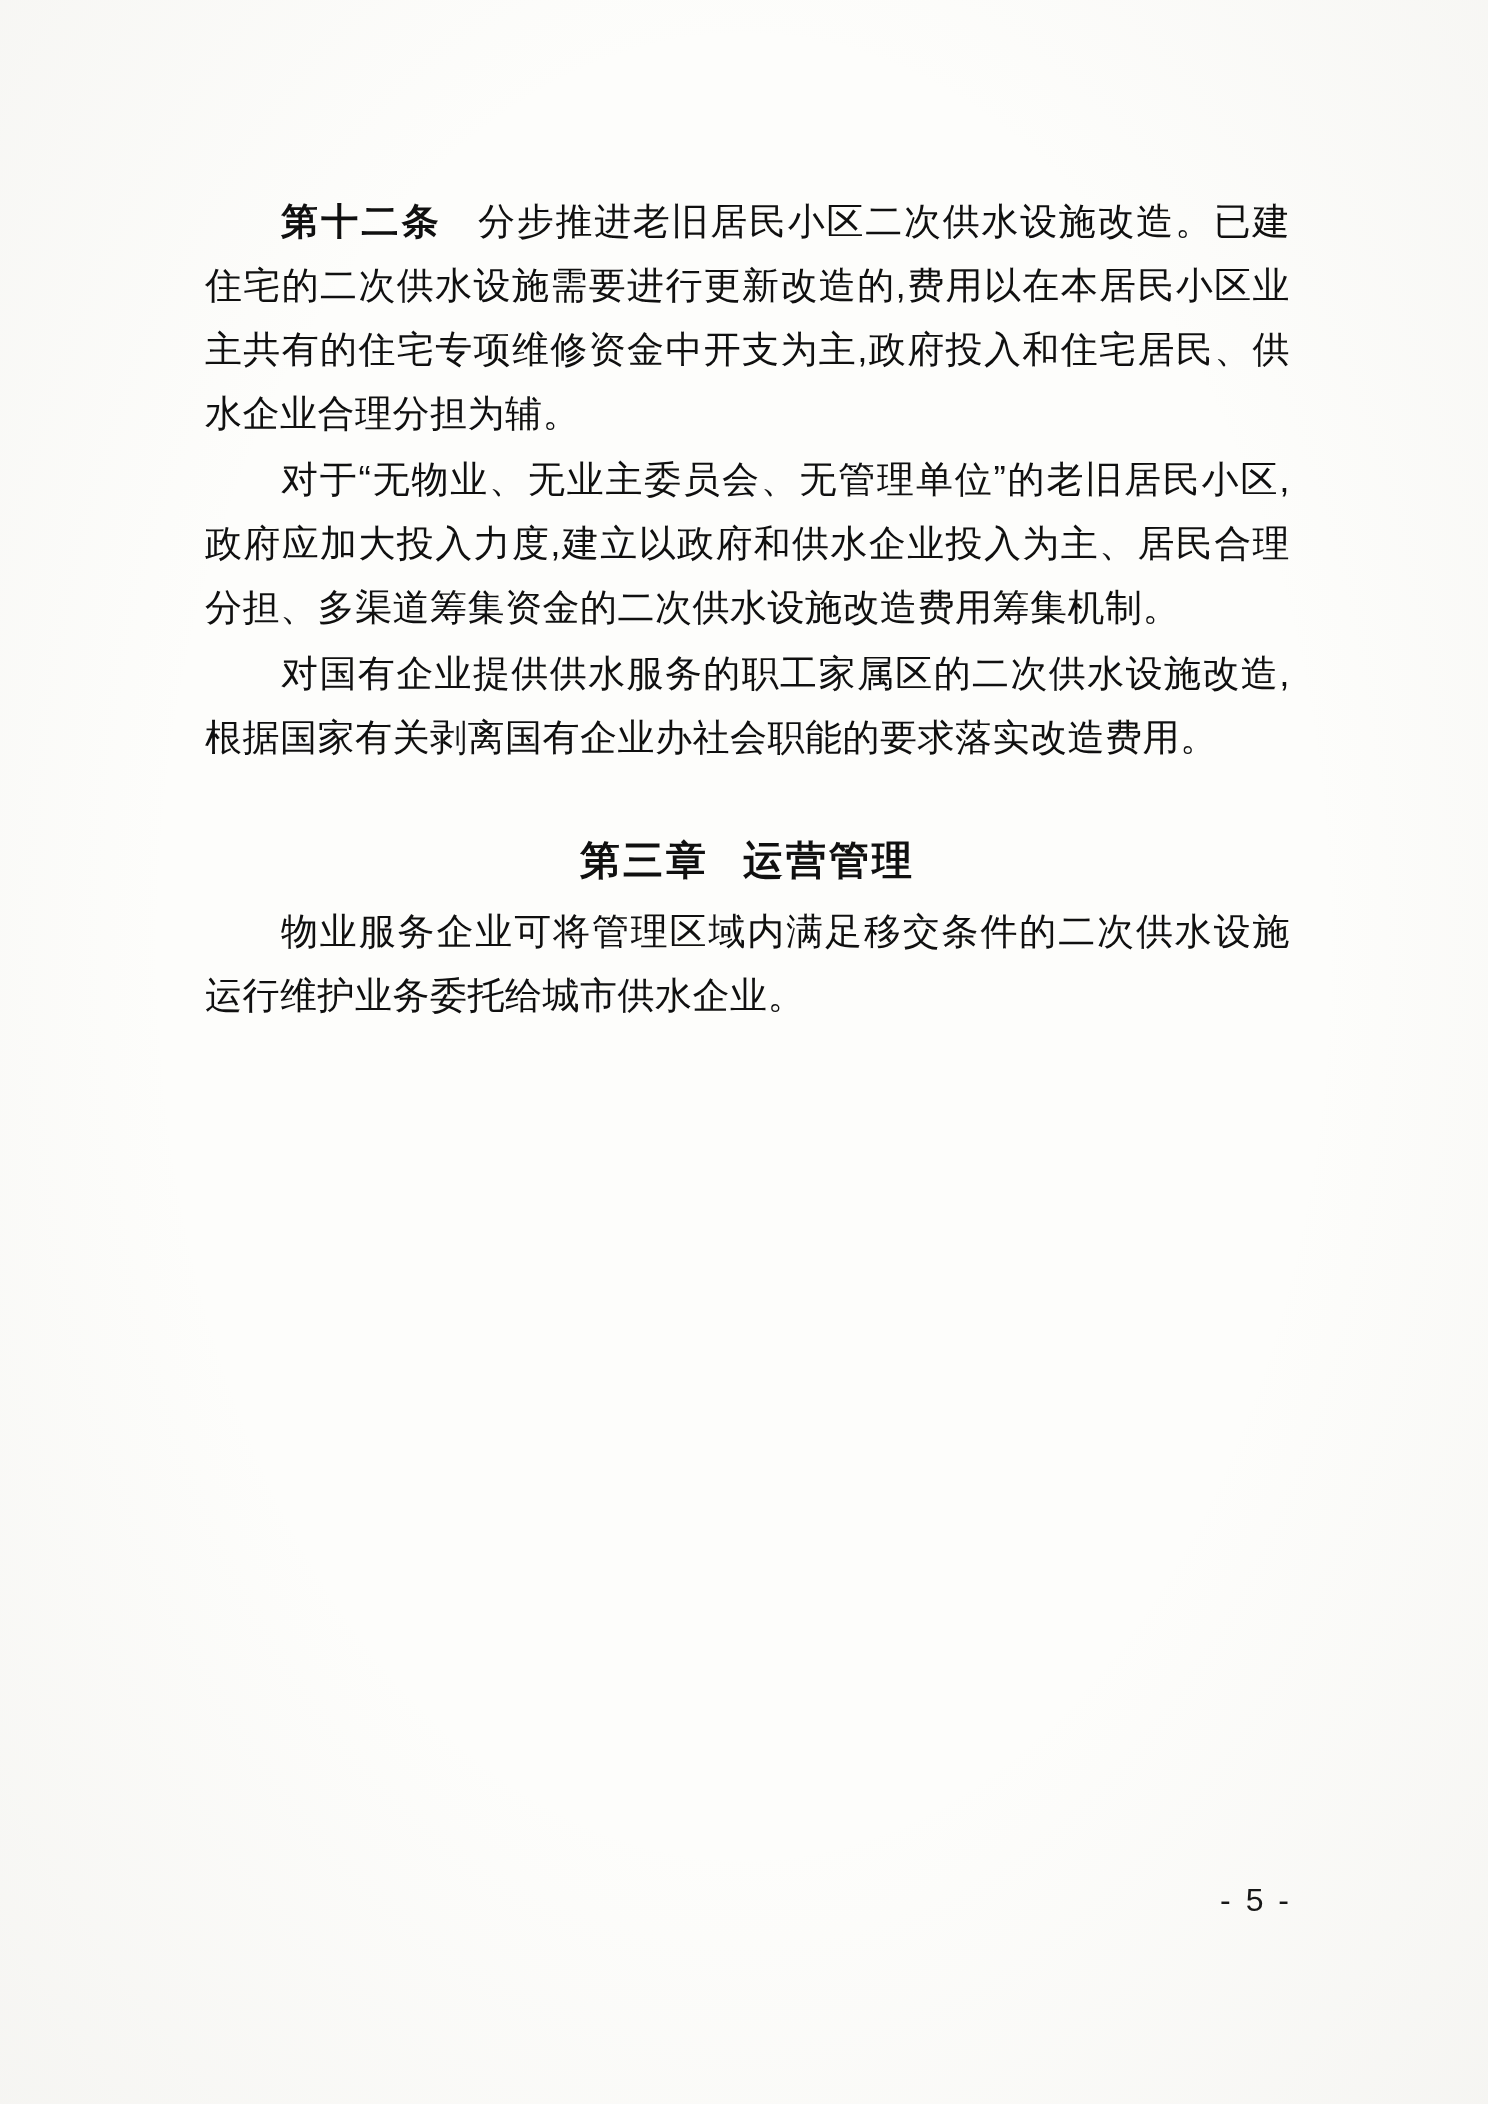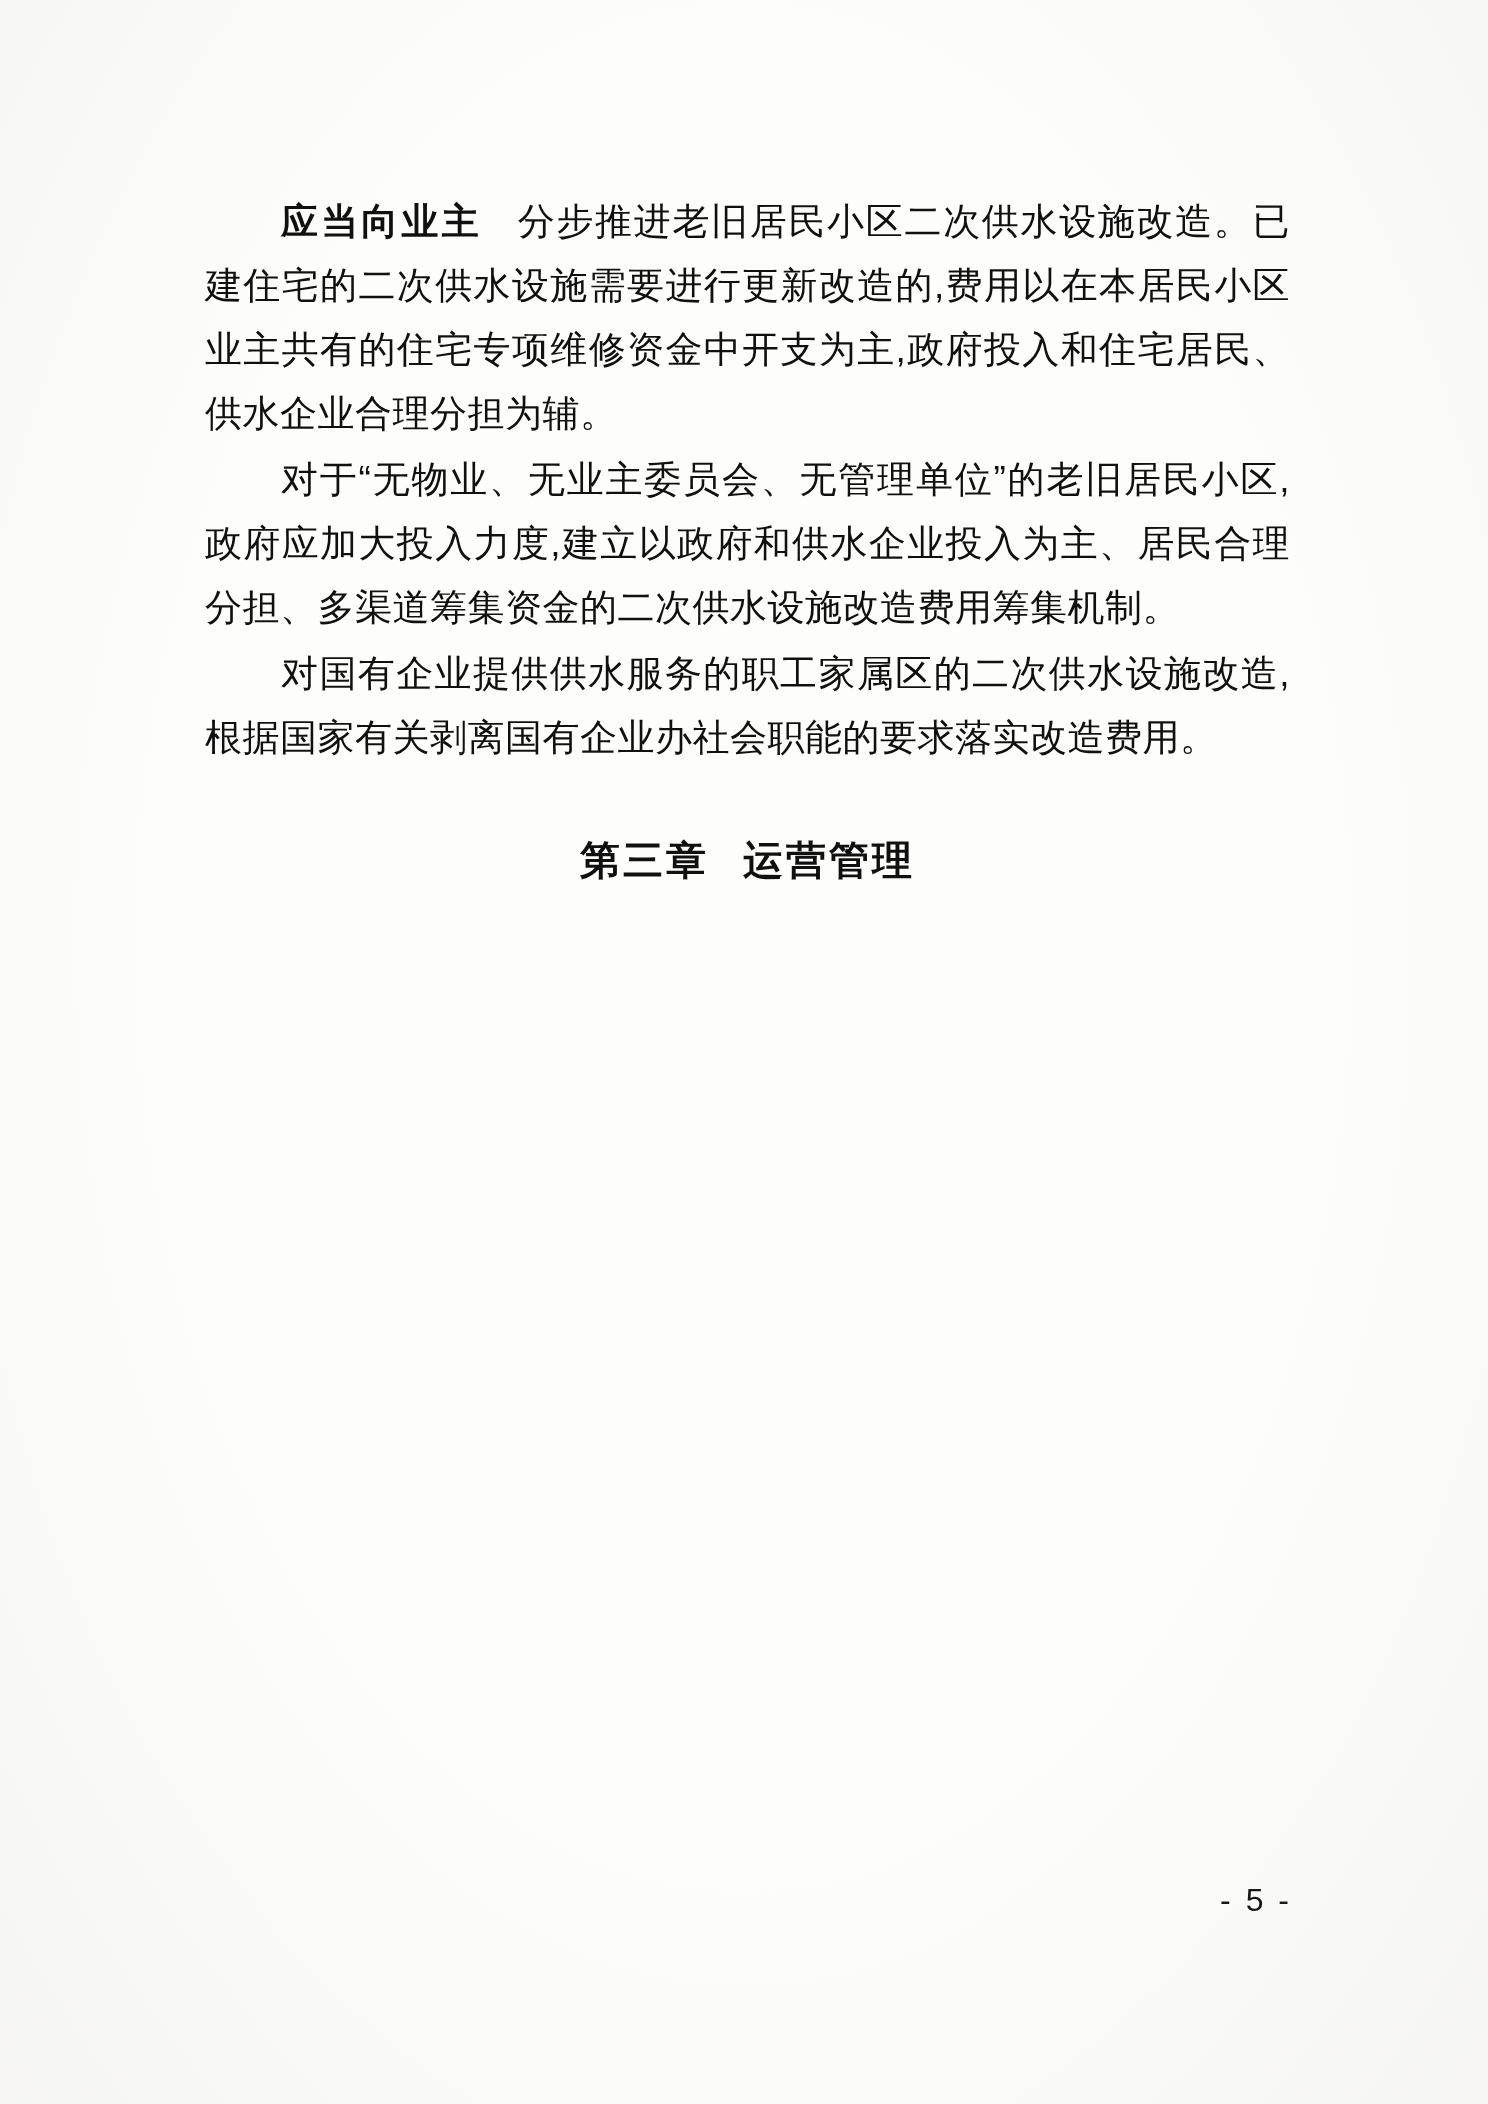--- a/index.html
+++ b/index.html
@@ -72,28 +72,29 @@
   }
 </style>
 </head>
 <body>
 
 <div class="page">
   <div class="paper-tint"></div>
 
   <div class="content">
 
-    <p class="body-text indent gap-after"><span class="article-label">应当向业主</span>&nbsp;&nbsp;&nbsp;<span>分步推进老旧居民小区二次供水设施改造。已建住宅的二次供水设施需要进行更新改造的,费用以在本居民小区业主共有的住宅专项维修资金中开支为主,政府投入和住宅居民、供水企业合理分担为辅。</span></p>
+    <p class="body-text indent gap-after"><span class="article-label">第十二条</span>&nbsp;&nbsp;&nbsp;<span>分步推进老旧居民小区二次供水设施改造。已建住宅的二次供水设施需要进行更新改造的,费用以在本居民小区业主共有的住宅专项维修资金中开支为主,政府投入和住宅居民、供水企业合理分担为辅。</span></p>
 
     <p class="body-text indent gap-after"><span>对于“无物业、无业主委员会、无管理单位”的老旧居民小区,政府应加大投入力度,建立以政府和供水企业投入为主、居民合理分担、多渠道筹集资金的二次供水设施改造费用筹集机制。</span></p>
 
 
     <p class="body-text indent gap-after"><span>对国有企业提供供水服务的职工家属区的二次供水设施改造,根据国家有关剥离国有企业办社会职能的要求落实改造费用。</span></p>
 
 
     <div class="chapter-heading"><span>第三章</span><span class="sep"></span><span>运营管理</span></div>
 
 
+    <p class="body-text indent"><span>物业服务企业可将管理区域内满足移交条件的二次供水设施运行维护业务委托给城市供水企业。</span></p>
 
   </div>
 
   <div class="page-number">- 5 -</div>
 </div>
 
 </body></html>

